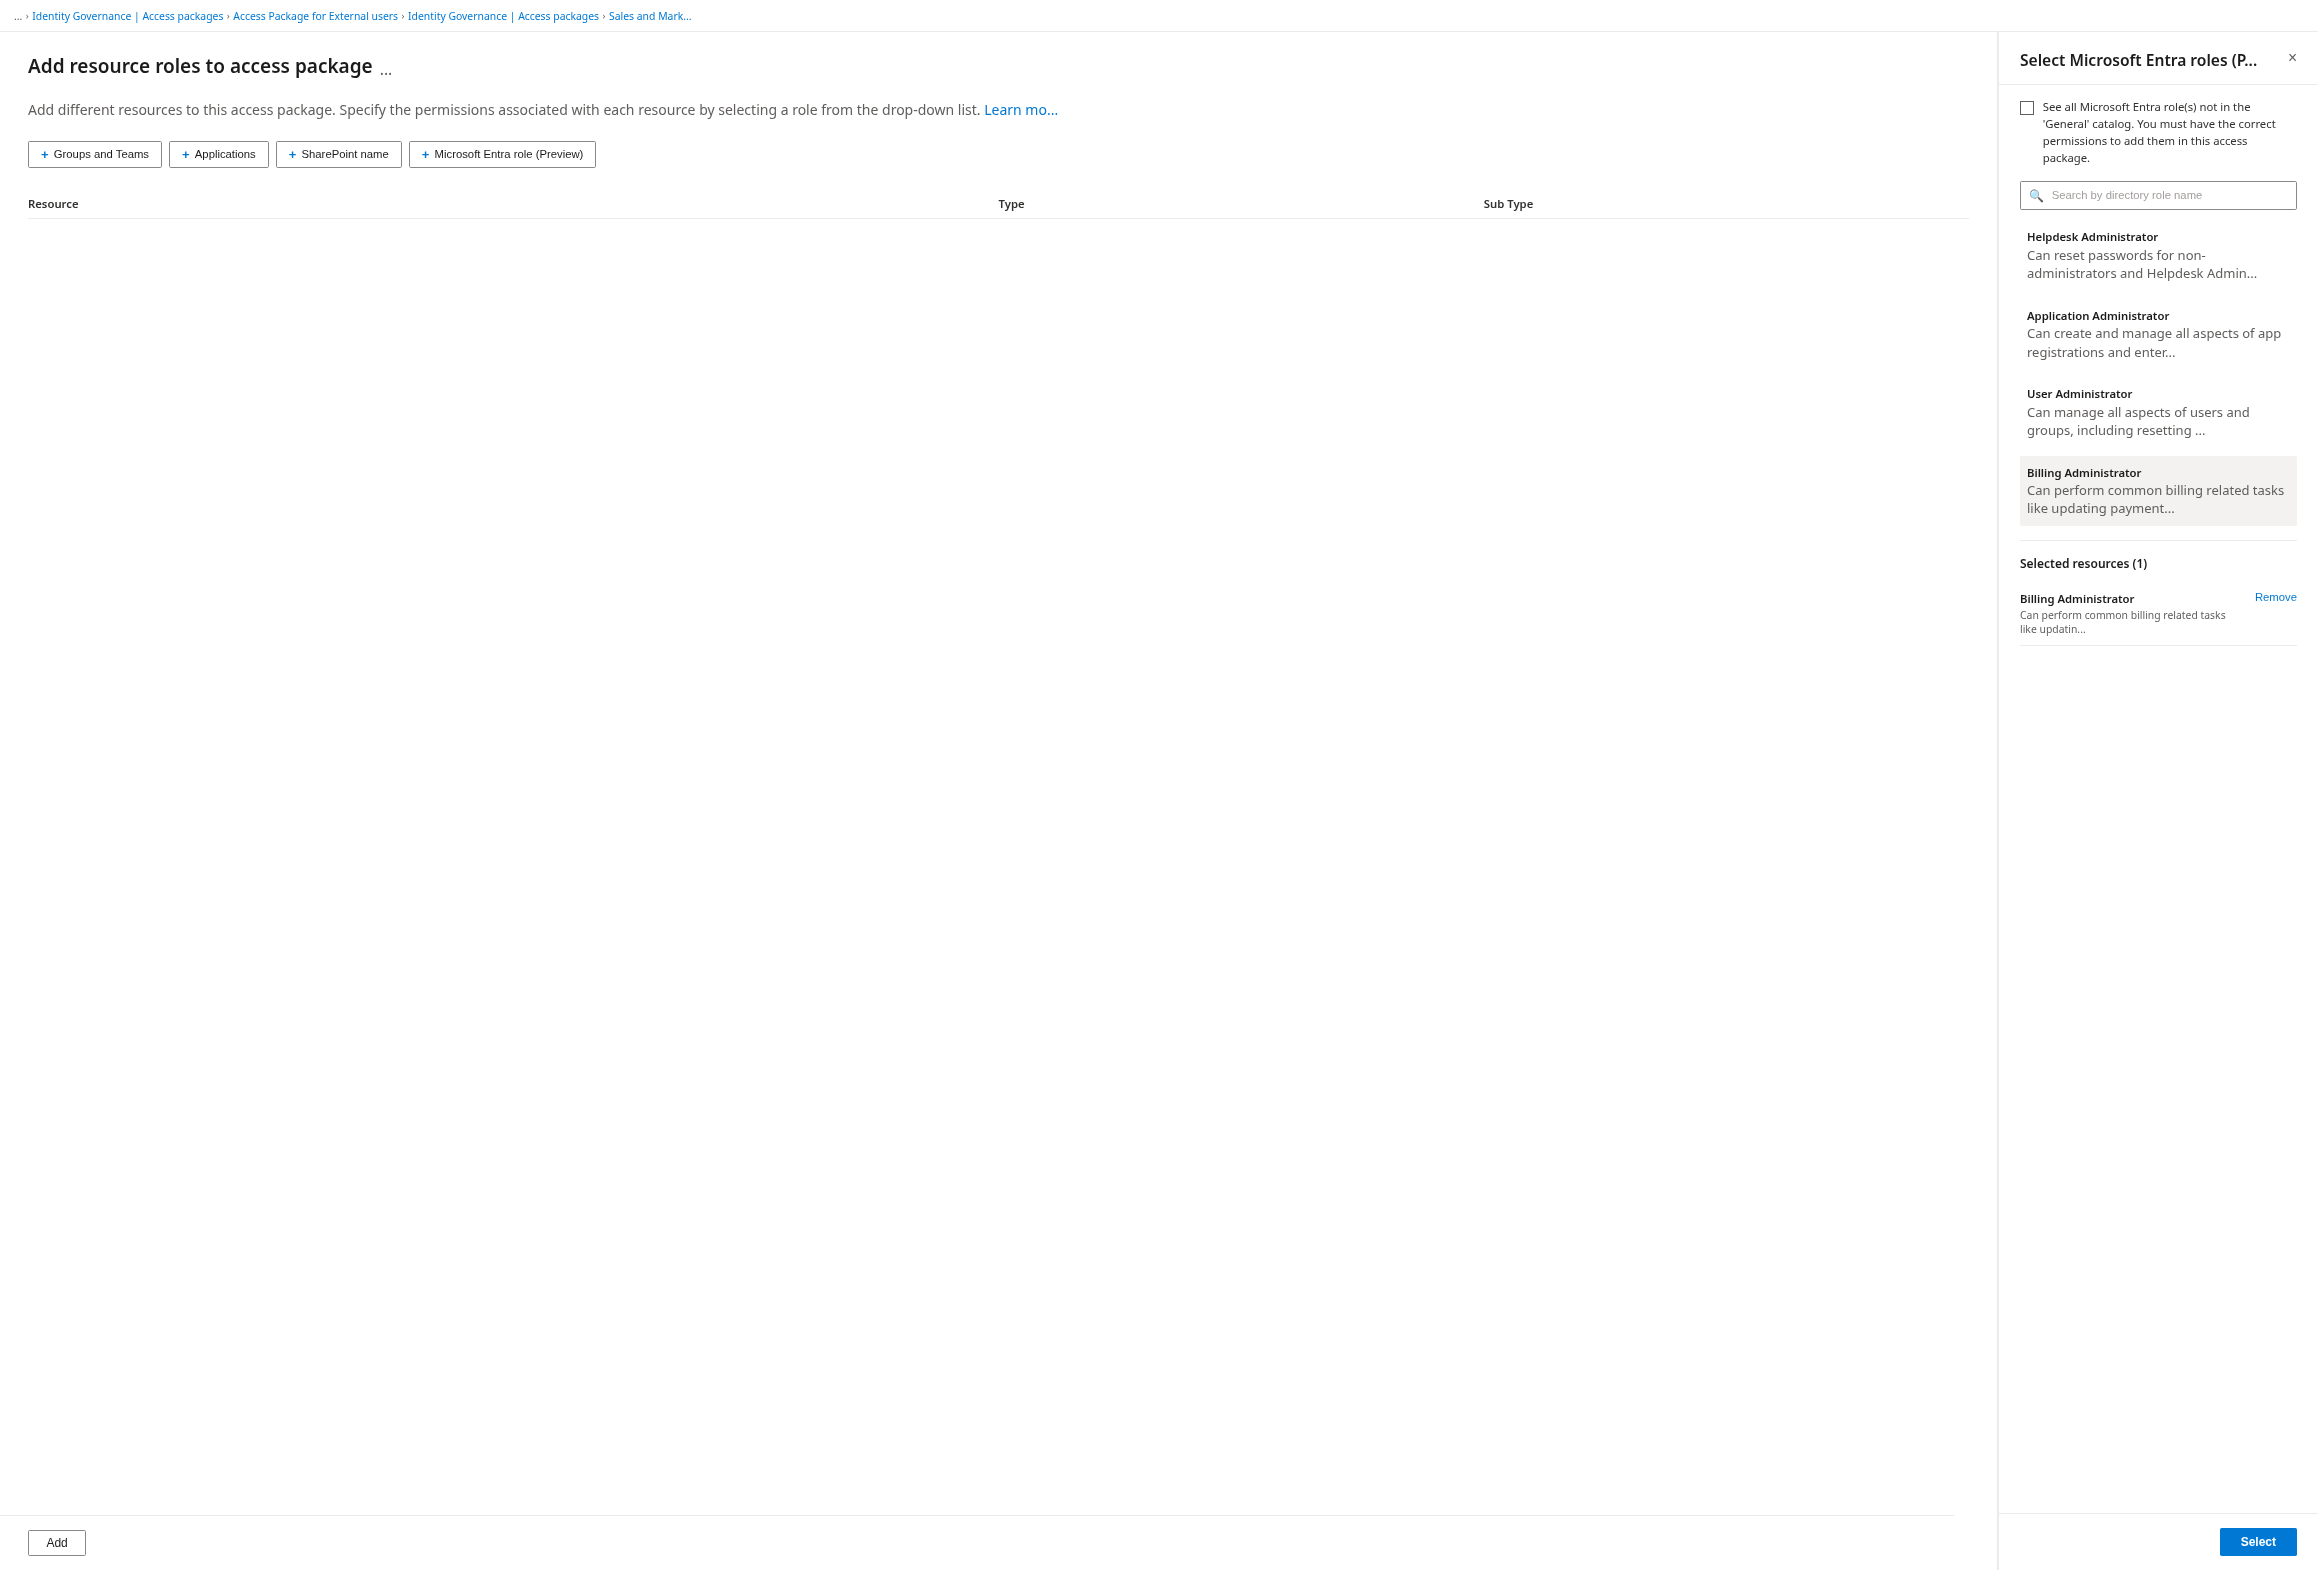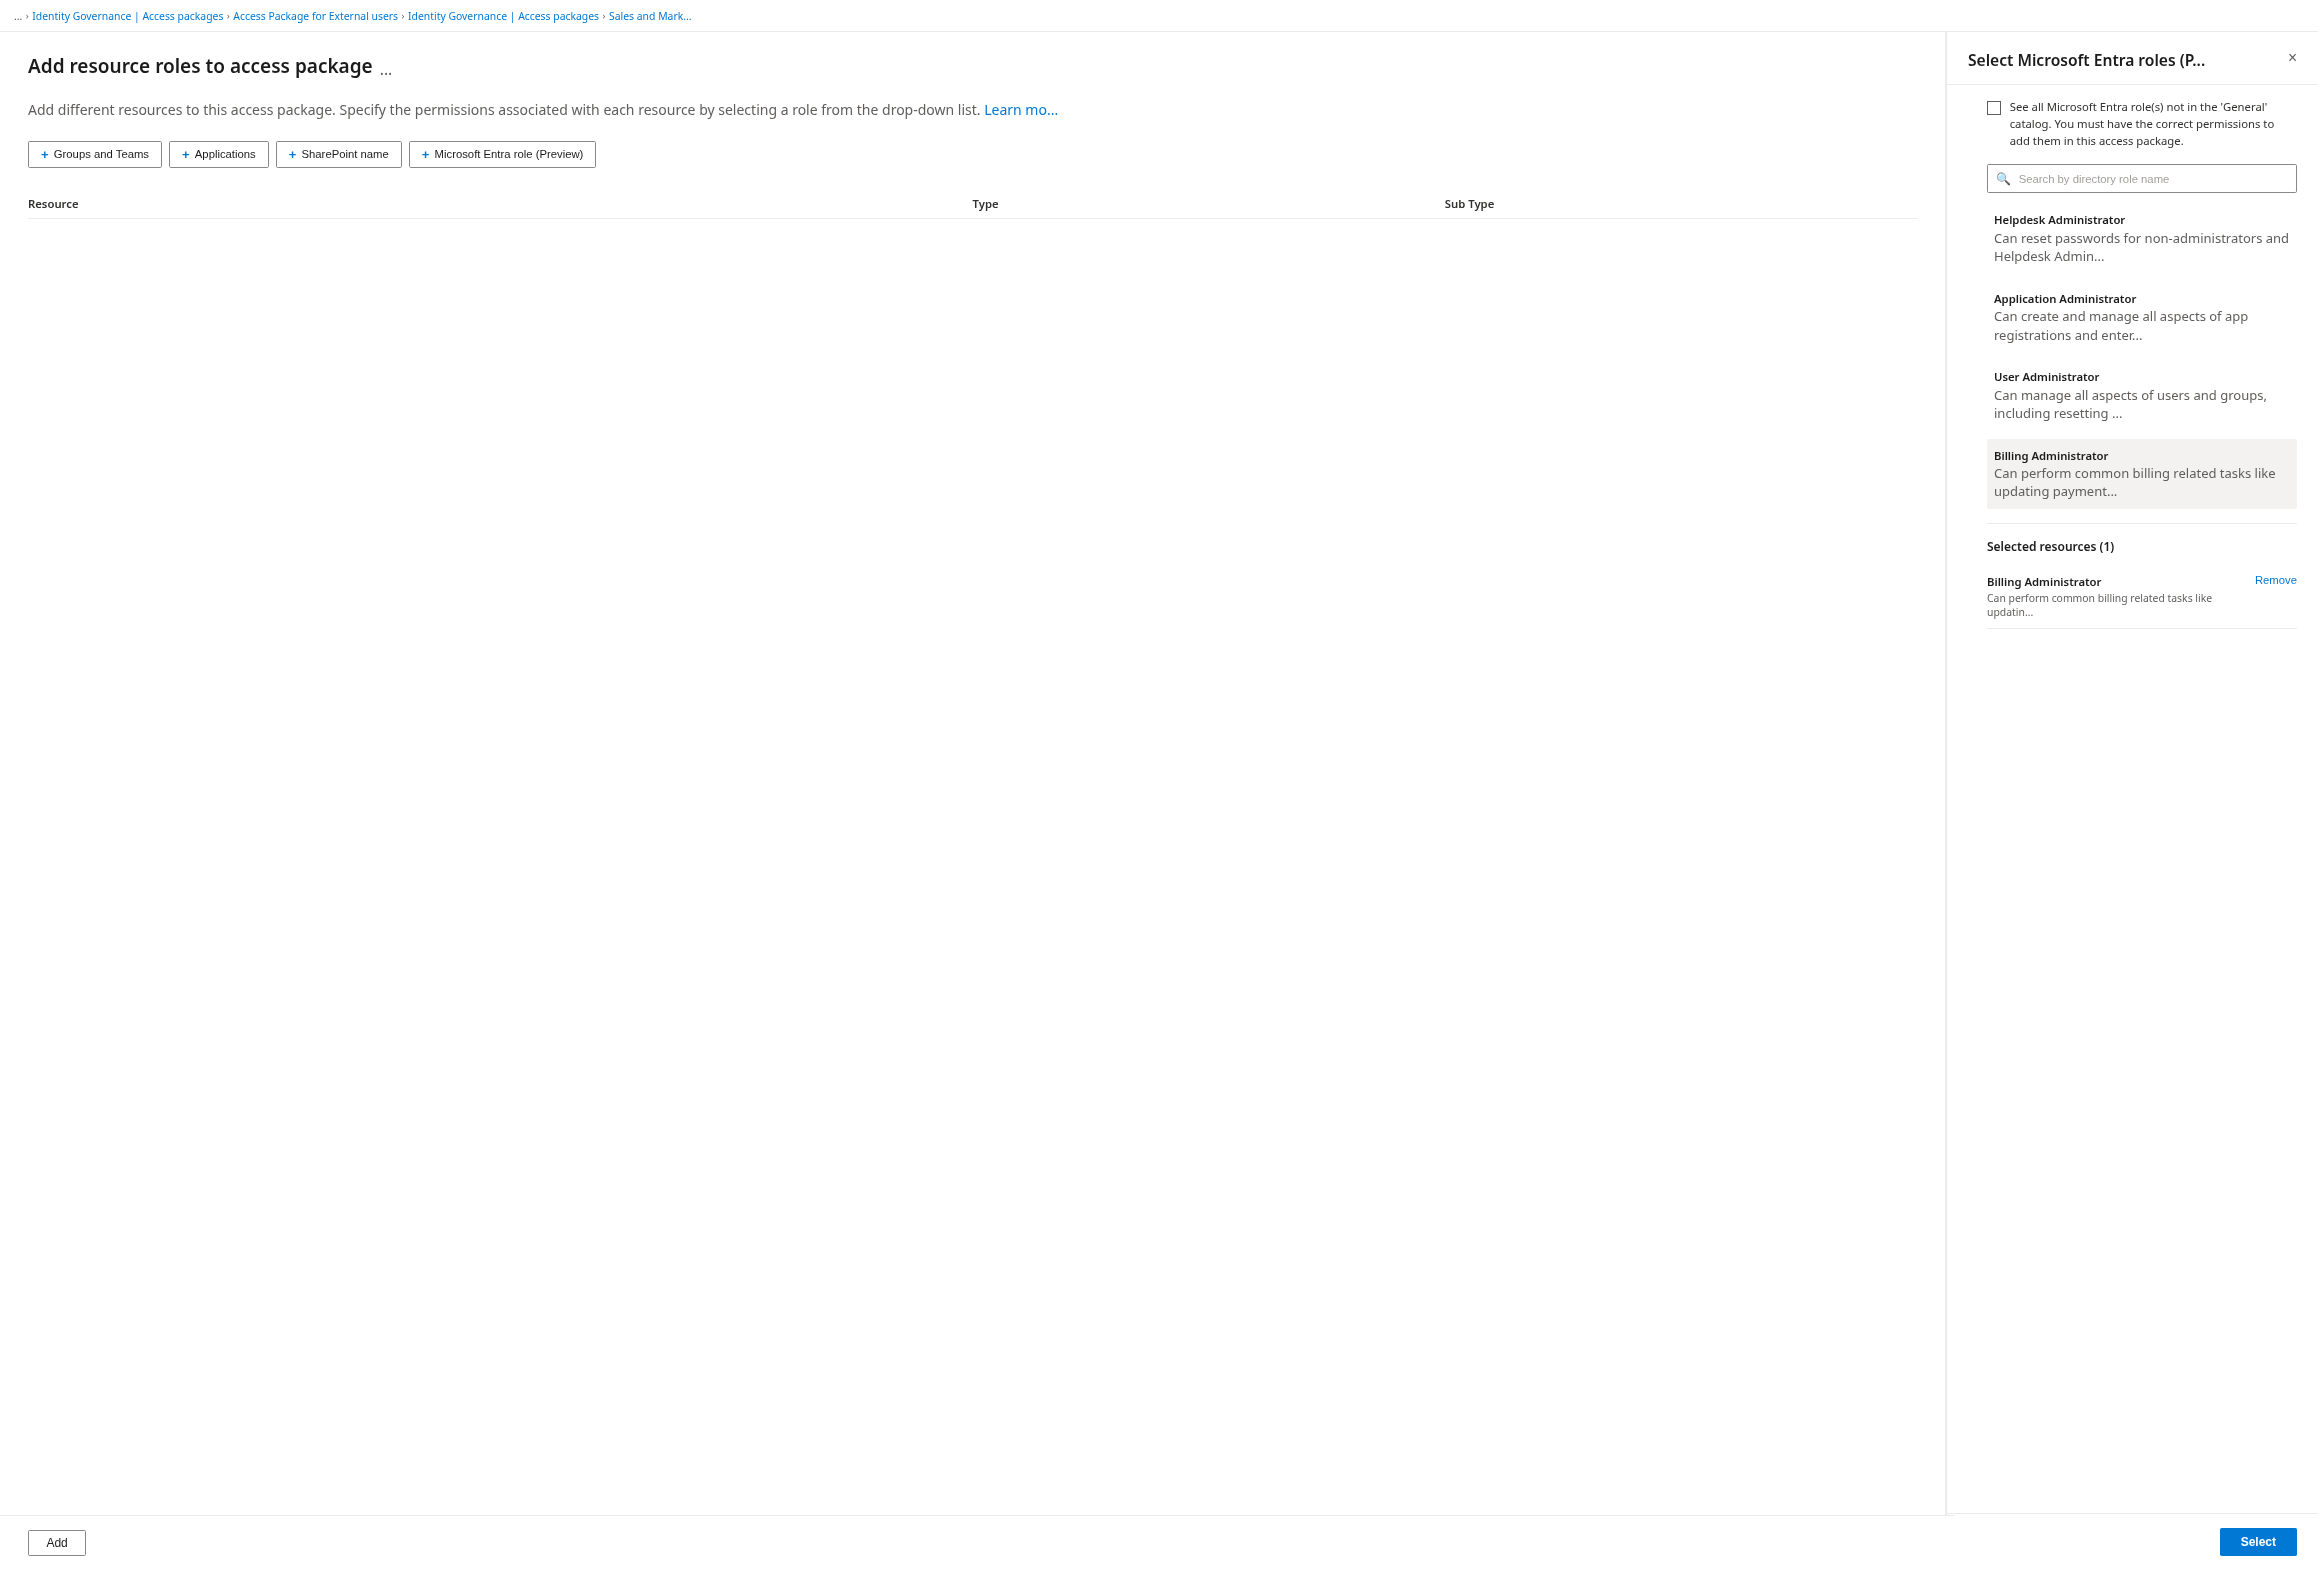--- a/index.html
+++ b/index.html
@@ -130,21 +130,21 @@
       border: 0.9px solid #8a8886;
       background: #fff;
       color: #1b1b1b;
       cursor: pointer;
       font-size: 12px;
       border-radius: 1.7px;
     }
 
     
     .right-panel {
-      width: 372px;
+      width: 320px;
       display: flex;
       flex-direction: column;
       background: #fff;
       border-left: 0.9px solid #edebe9;
       overflow: hidden;
     }
 
     .flyout-header {
       display: flex;
       align-items: flex-start;
@@ -169,21 +169,20 @@
       color: #605e5c;
       padding: 0;
       line-height: 1;
       flex-shrink: 0;
     }
 
     .flyout-body {
       flex: 1;
       overflow-y: auto;
       padding: 14px 21px;
-      margin-left: 19px;
     }
 
     
     .notice-row {
       display: flex;
       align-items: flex-start;
       gap: 8.7px;
       margin-bottom: 14px;
     }
     .notice-checkbox {

